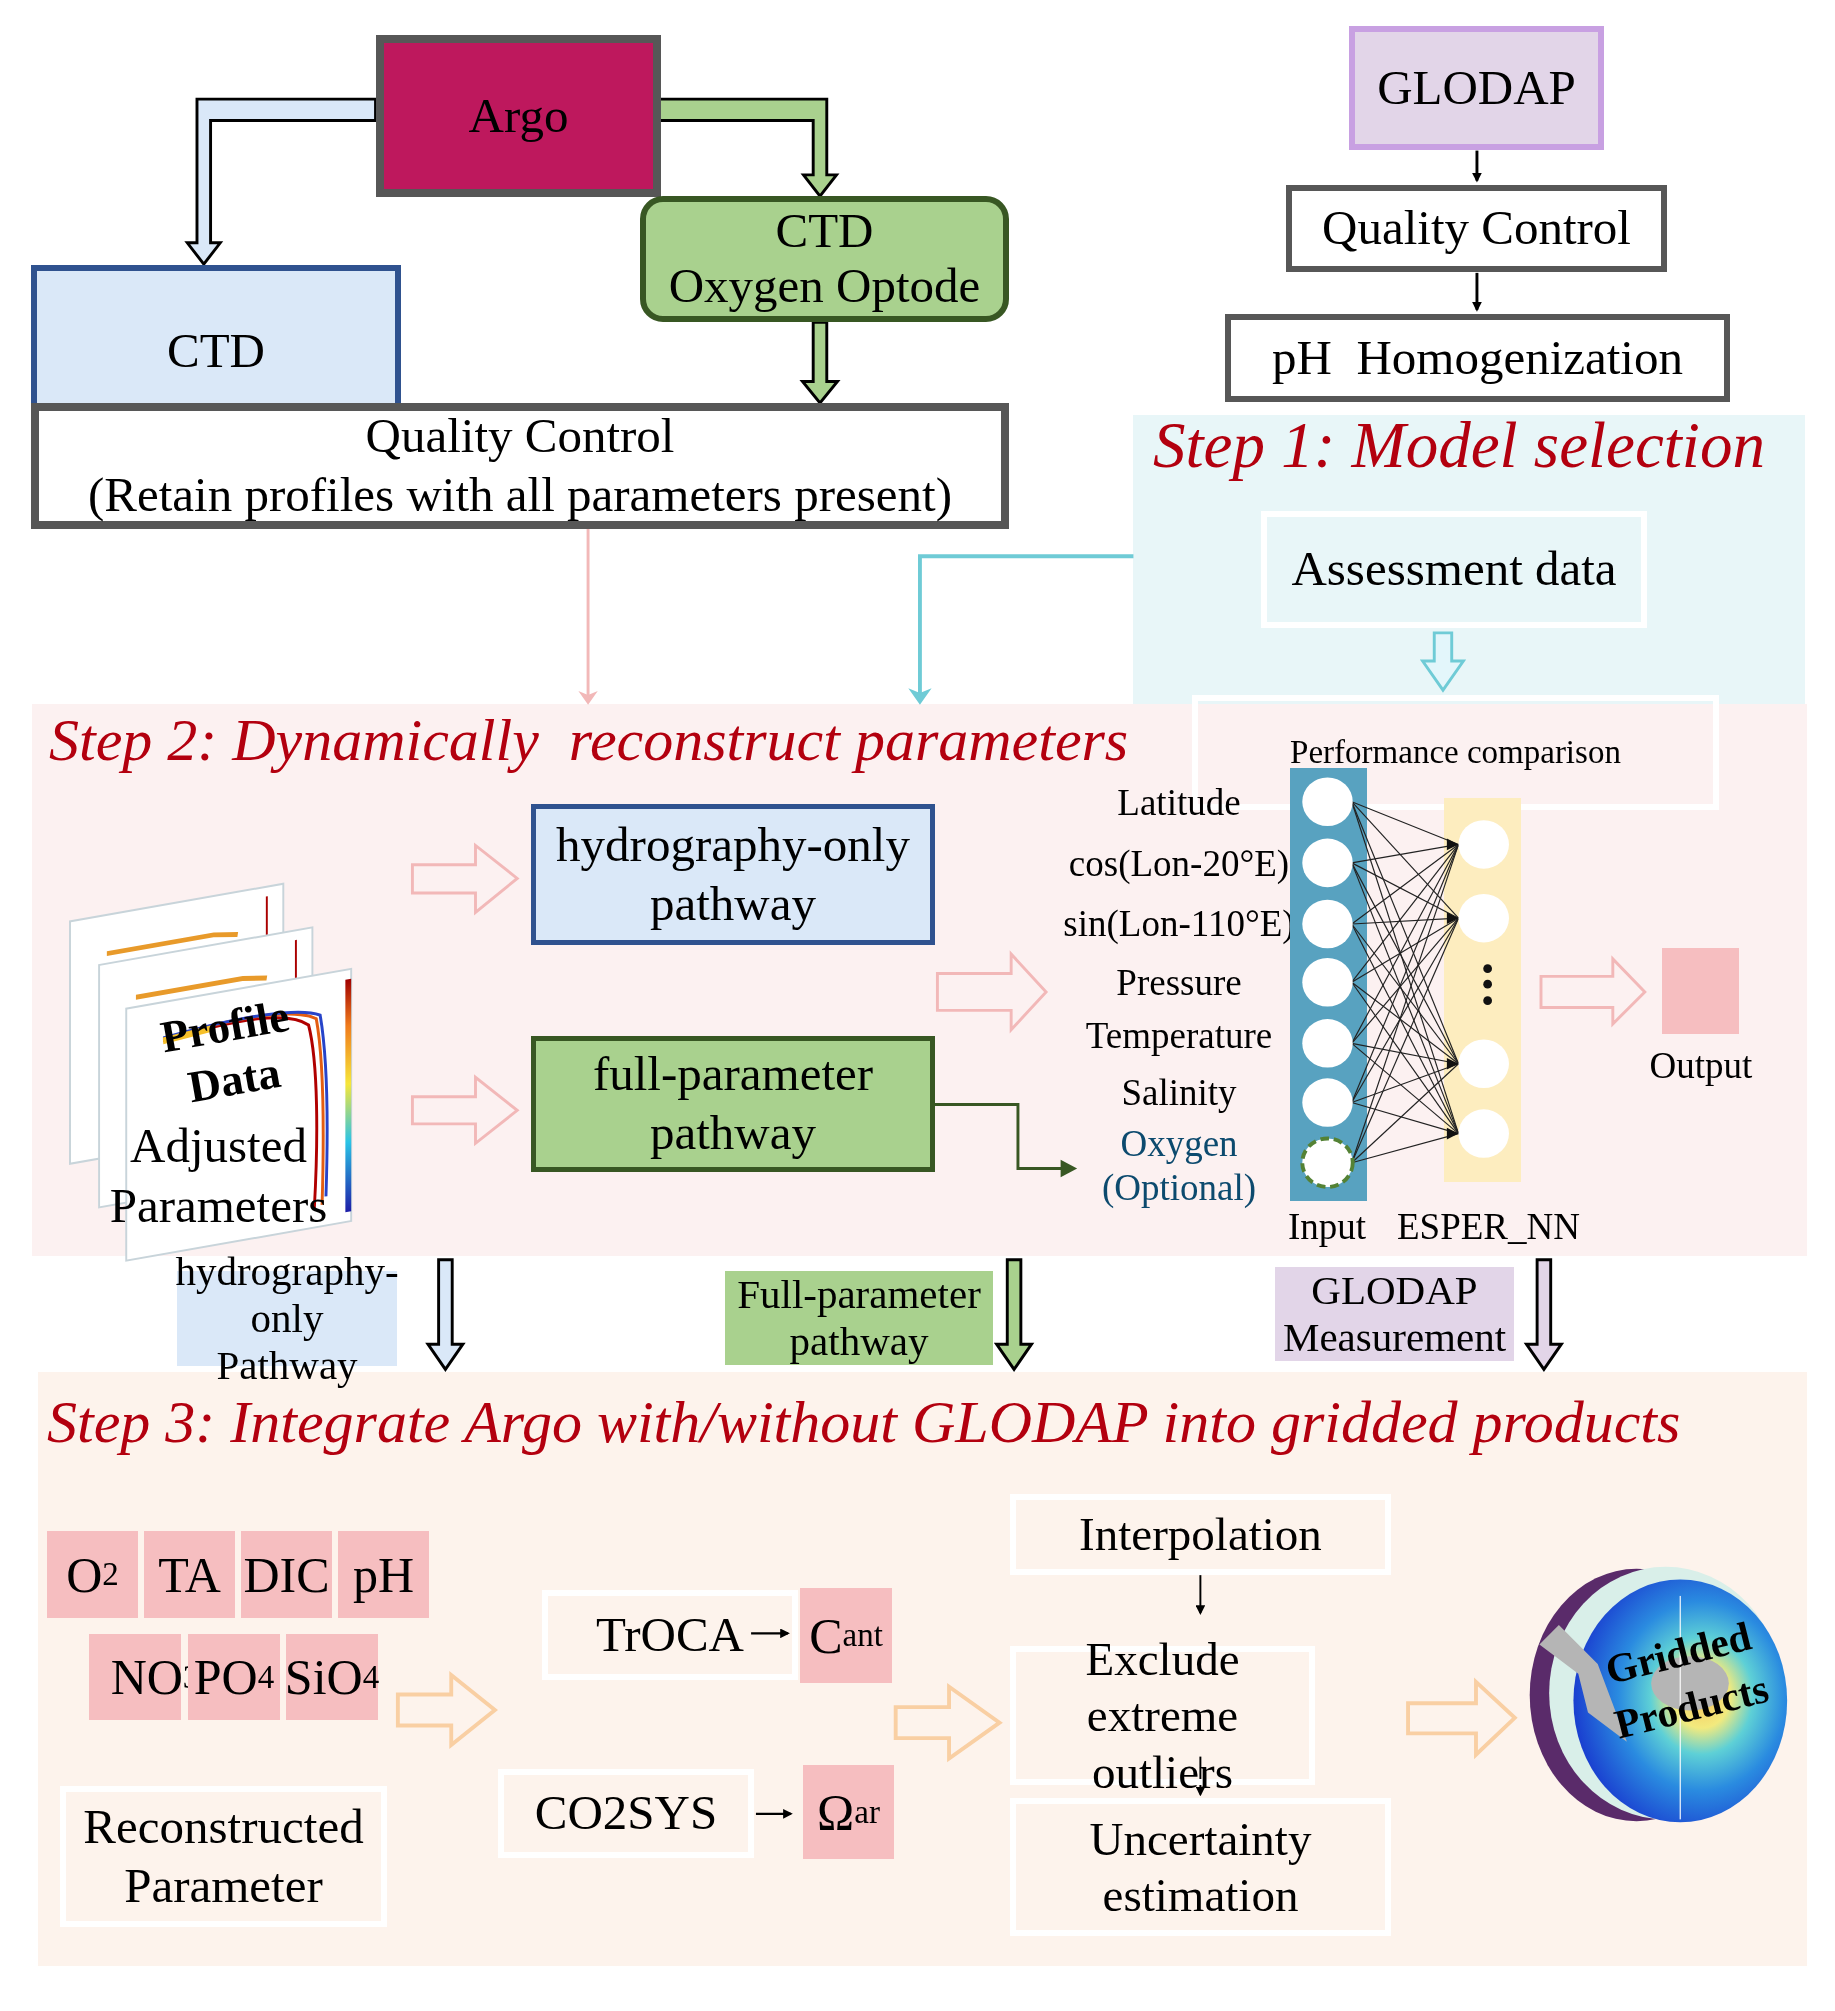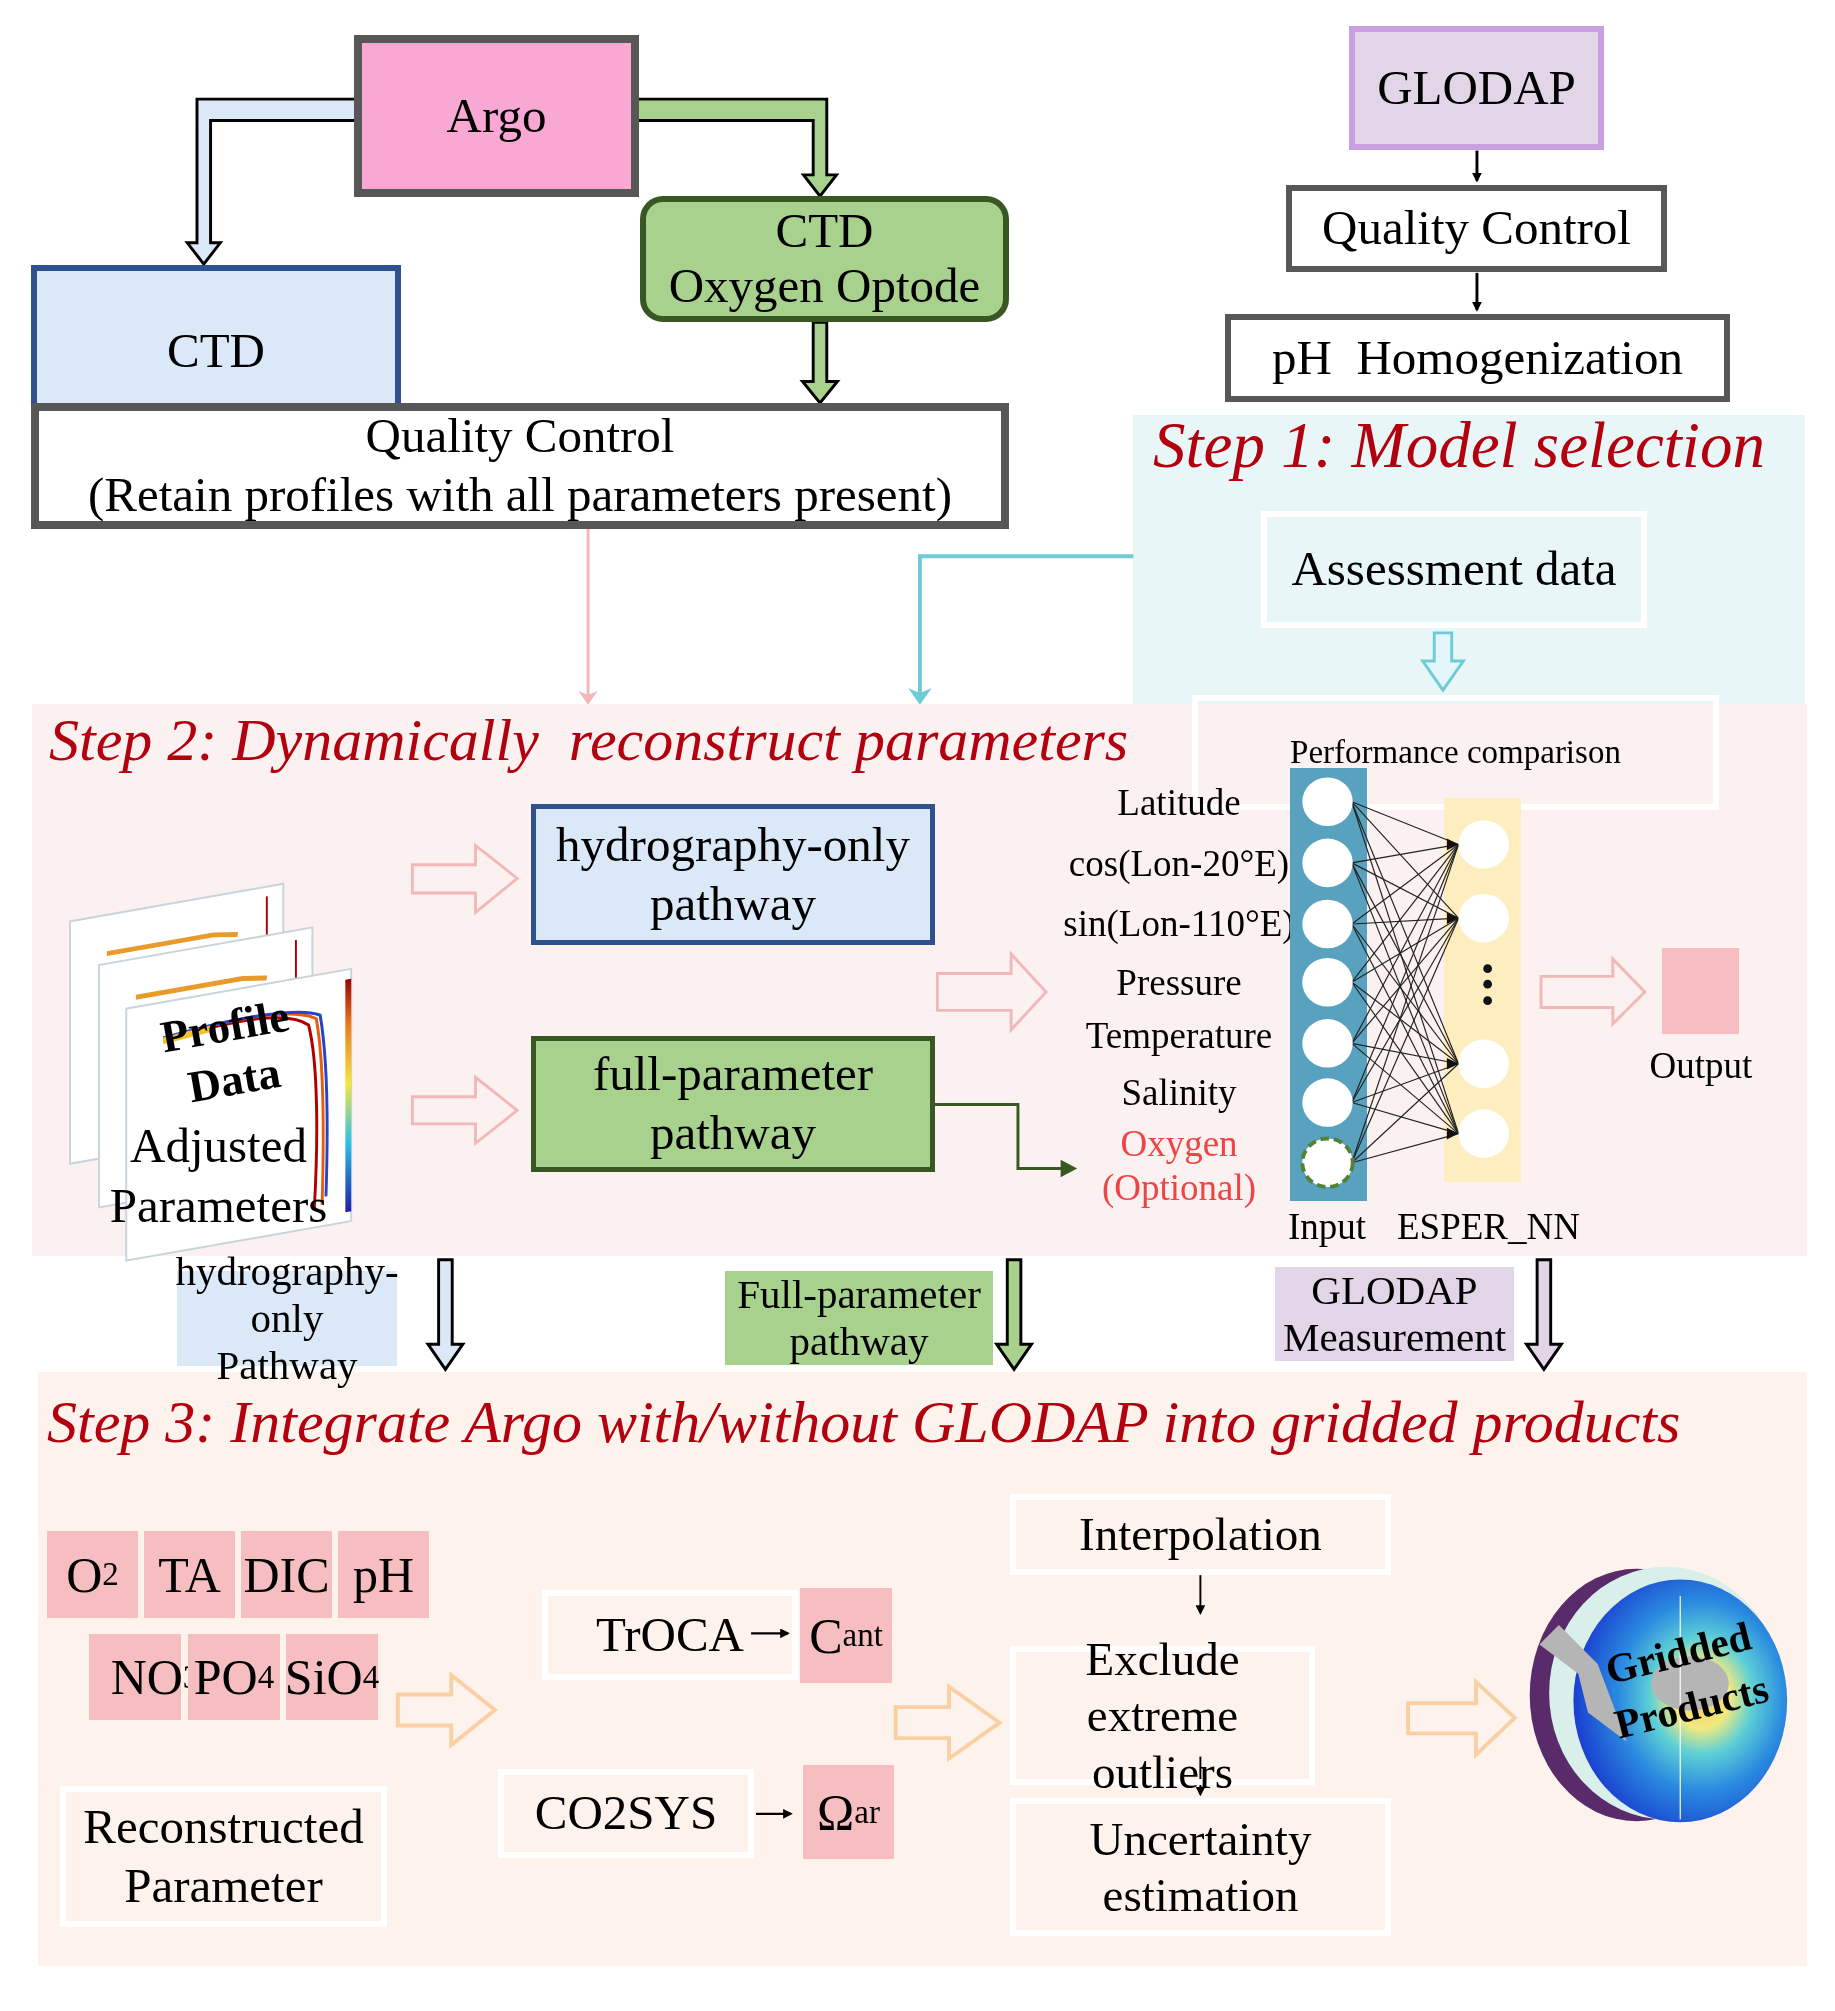--- a/index.html
+++ b/index.html
@@ -117,21 +117,21 @@
     <line x1="779" y1="1869" x2="815" y2="1869" stroke="#000" stroke-width="2.5" marker-end="url(#ah-black)"></line>
   </g>
   <g>
     <line x1="1237" y1="1623" x2="1237" y2="1662" stroke="#000" stroke-width="2" marker-end="url(#ah-black)"></line>
   </g>
   <g>
     <line x1="1237" y1="1810" x2="1237" y2="1849" stroke="#000" stroke-width="2" marker-end="url(#ah-black)"></line>
   </g>
 </svg>
 
-<div class="abs box gray-box" style="left:354px;top:35px;width:285px;height:162px;background:#f9a8d4;font-size:49px;">
+<div class="abs box gray-box" style="left:376px;top:35px;width:285px;height:162px;background:#be185d;font-size:49px;">
   <span>Argo</span>
 </div>
 
 <div class="abs box" style="left:31px;top:265px;width:370px;height:172px;background:#dae8f8;border:6.8px solid #2f528f;font-size:49px;">
   <span>CTD</span>
 </div>
 
 <div class="abs box" style="left:640px;top:196px;width:369px;height:126px;background:#a9d18e;border:6.8px solid #385723;border-radius:23px;font-size:49px;line-height:1.12;">
   <span>CTD</span>
   <span>Oxygen Optode</span>
@@ -211,21 +211,21 @@
   <span>full-parameter</span>
   <span>pathway</span>
 </div>
 
 <div class="label" style="left:1048px;top:781px;width:262px;font-size:37px;">Latitude</div>
 <div class="label" style="left:1048px;top:842px;width:262px;font-size:37px;">cos(Lon-20°E)</div>
 <div class="label" style="left:1048px;top:902px;width:262px;font-size:37px;">sin(Lon-110°E)</div>
 <div class="label" style="left:1048px;top:961px;width:262px;font-size:37px;">Pressure</div>
 <div class="label" style="left:1048px;top:1014px;width:262px;font-size:37px;">Temperature</div>
 <div class="label" style="left:1048px;top:1071px;width:262px;font-size:37px;">Salinity</div>
-<div class="label" style="left:1048px;top:1122px;width:262px;font-size:37px;color:#ef4444;line-height:1.18;">
+<div class="label" style="left:1048px;top:1122px;width:262px;font-size:37px;color:#0c4a6e;line-height:1.18;">
   <div>Oxygen</div>
   <div>(Optional)</div>
 </div>
 
 <div class="abs" style="left:1290px;top:768px;width:77px;height:433px;background:#58a2c0;"></div>
 <div class="abs" style="left:1444px;top:798px;width:77px;height:384px;background:#fdedbf;"></div>
 <svg class="overlay" width="1836" height="2012" id="nn-nodes" viewBox="0 0 1892 2073">
     <line x1="1393" y1="826" x2="1503" y2="870" stroke="#222" stroke-width="1.2"></line>
     <line x1="1393" y1="826" x2="1503" y2="946" stroke="#222" stroke-width="1.2"></line>
     <line x1="1393" y1="826" x2="1503" y2="1096" stroke="#222" stroke-width="1.2"></line>

